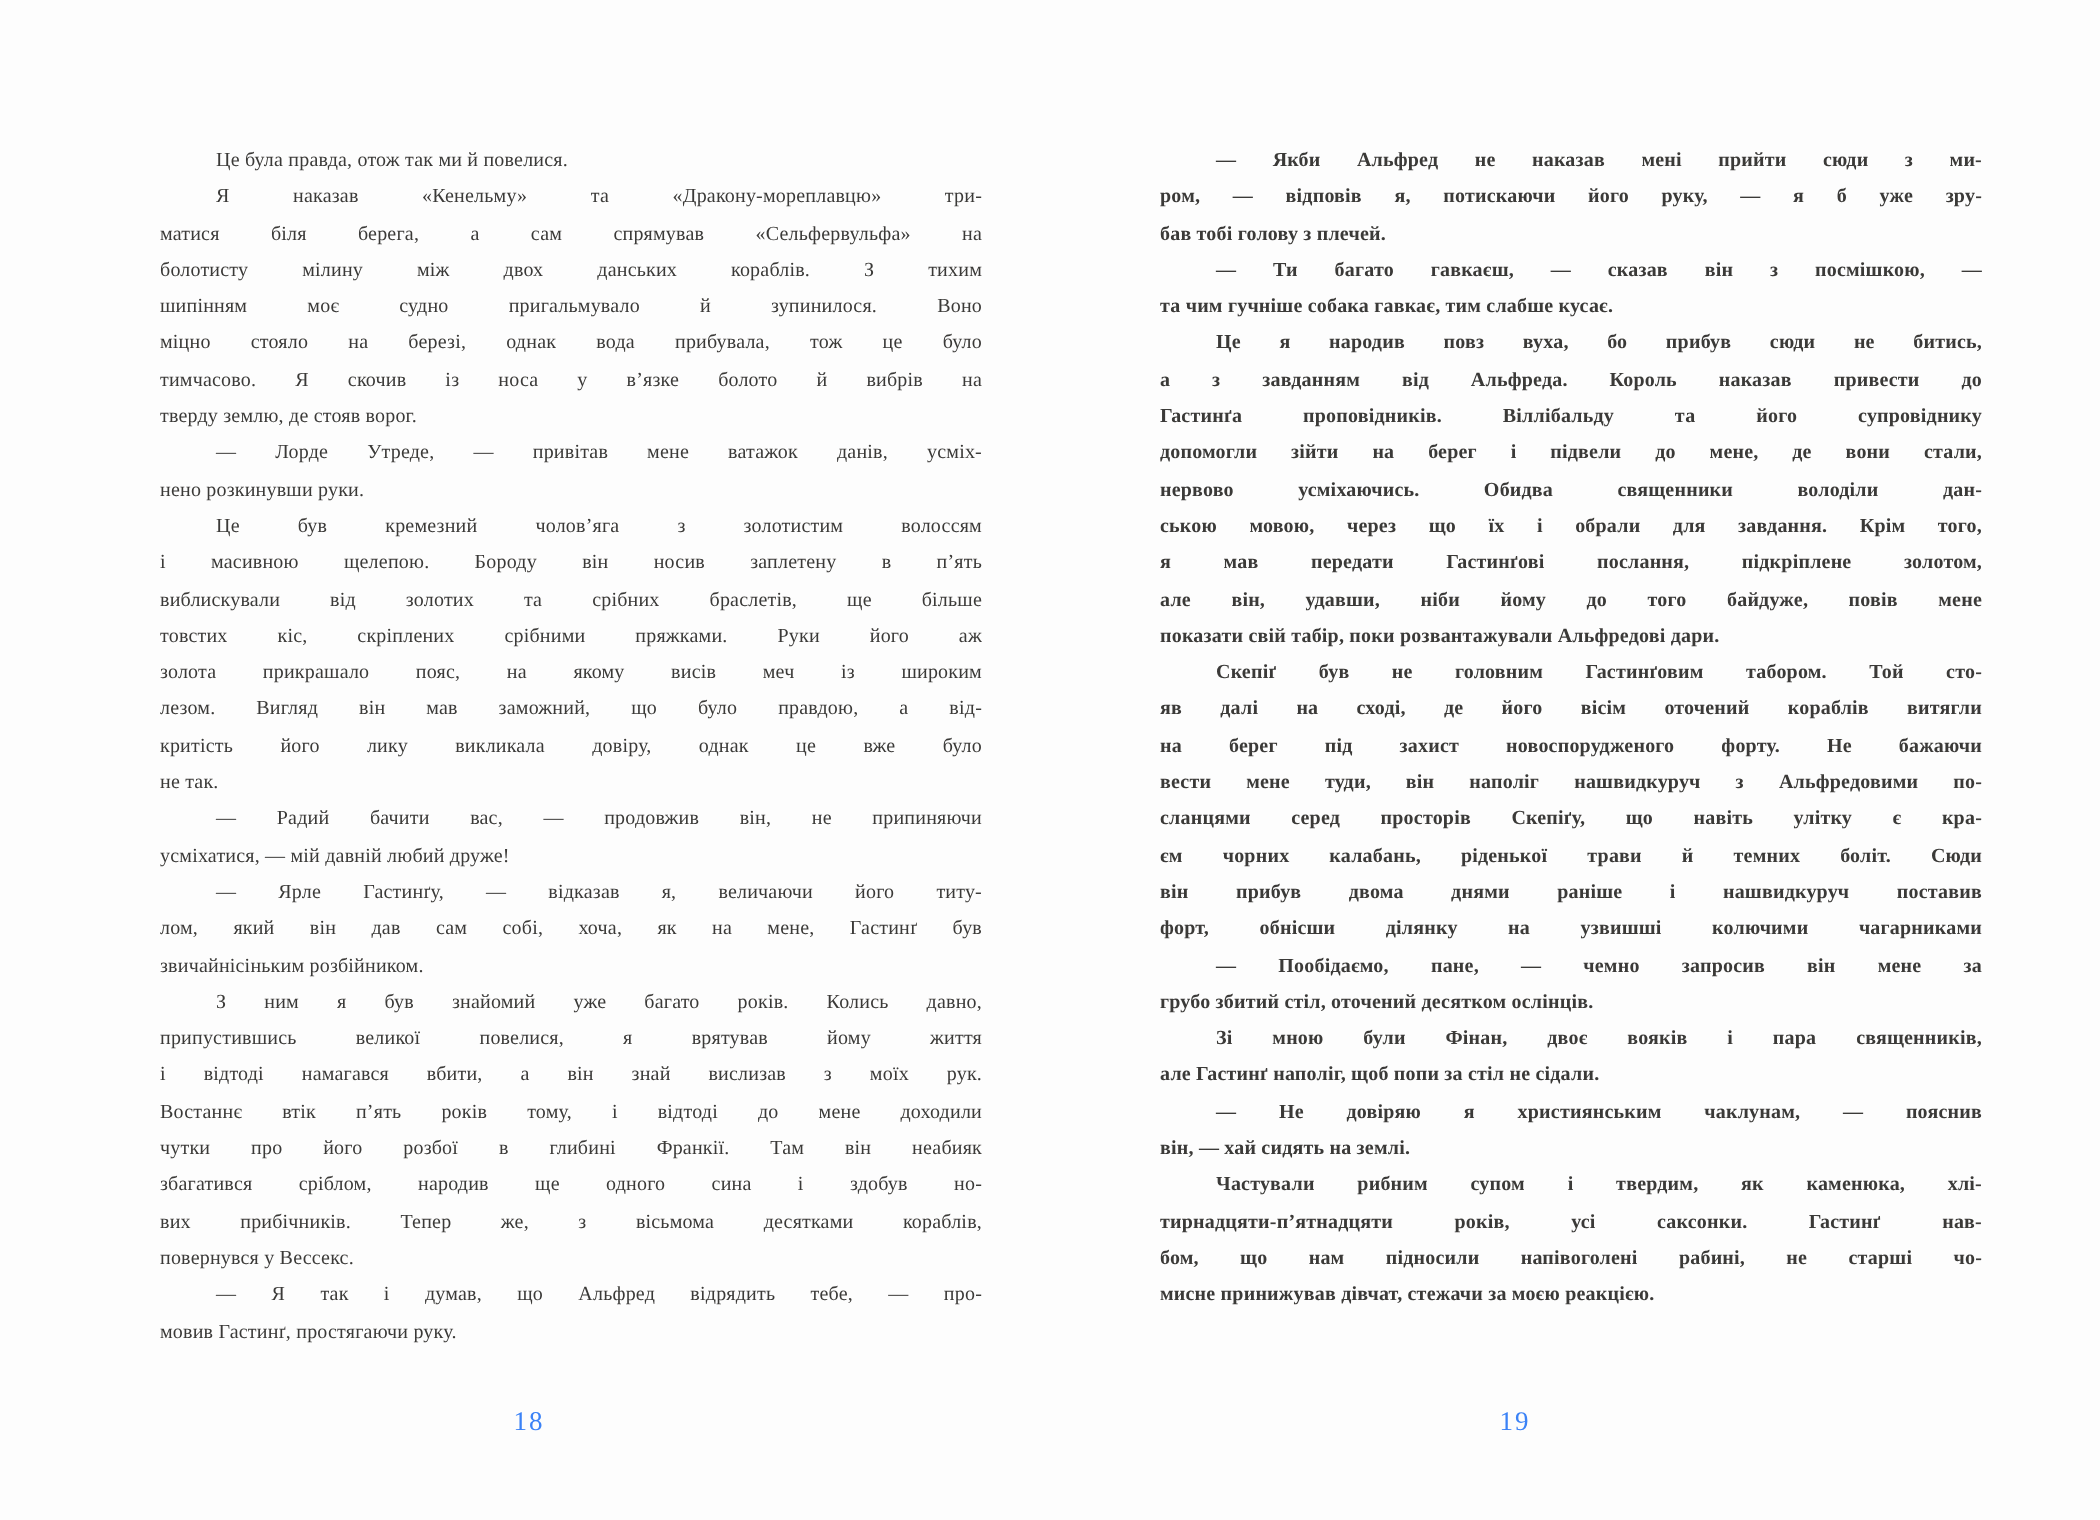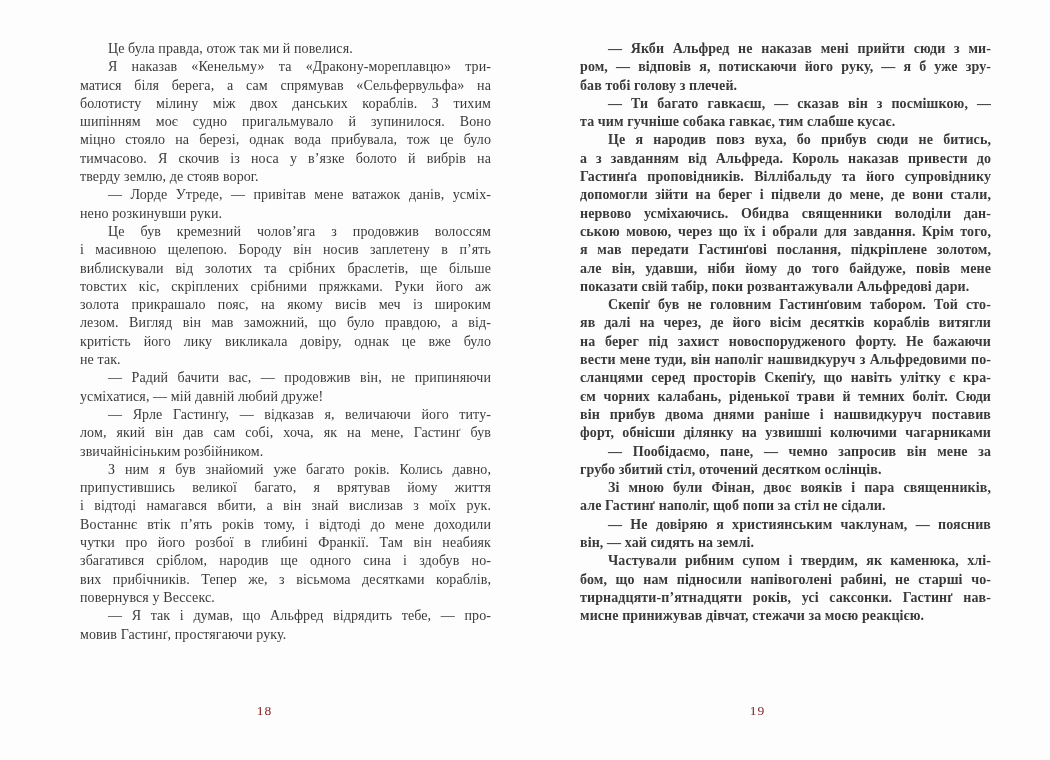--- a/index.html
+++ b/index.html
@@ -11,23 +11,23 @@
     position: relative;
     width: 1050px;
     height: 760px;
     background: #fdfdfd;
     font-family: "Liberation Serif", "DejaVu Serif", serif;
     color: #3b3a38;
     overflow: hidden;
   }
   .text-block {
     position: absolute;
-    top: 40px;
+    top: 72px;
     width: 411px;
-    font-size: 14px;
+    font-size: 10px;
     line-height: 18.3px;
     letter-spacing: 0.1px;
   }
   .text-block.left  { left: 80px; }
   .text-block.right { left: 580px; font-weight: bold; }
   .line {
     height: 18.3px;
     overflow: hidden;
     text-align: justify;
     text-align-last: justify;
@@ -39,56 +39,56 @@
   .line.indent {
     text-indent: 28px;
   }
   .page-number {
     position: absolute;
     top: 703px;
     width: 411px;
     text-align: center;
     font-size: 13.5px;
     letter-spacing: 1px;
-    color: #7f1d1d;
+    color: #3b82f6;
   }
   .page-number.left  { left: 59px; }
   .page-number.right { left: 552px; }
 </style>
 </head>
 <body>
 
 <div class="spread">
 
   <div class="text-block left">
       <div class="line indent end">Це була правда, отож так ми й повелися.</div>
       <div class="line indent">Я наказав «Кенельму» та «Дракону-мореплавцю» три-</div>
       <div class="line">матися біля берега, а сам спрямував «Сельфервульфа» на</div>
       <div class="line">болотисту мілину між двох данських кораблів. З тихим</div>
       <div class="line">шипінням моє судно пригальмувало й зупинилося. Воно</div>
       <div class="line">міцно стояло на березі, однак вода прибувала, тож це було</div>
       <div class="line">тимчасово. Я скочив із носа у в’язке болото й вибрів на</div>
       <div class="line end">тверду землю, де стояв ворог.</div>
       <div class="line indent">— Лорде Утреде, — привітав мене ватажок данів, усміх-</div>
       <div class="line end">нено розкинувши руки.</div>
-      <div class="line indent">Це був кремезний чолов’яга з продовжив волоссям</div>
+      <div class="line indent">Це був кремезний чолов’яга з золотистим волоссям</div>
       <div class="line">і масивною щелепою. Бороду він носив заплетену в п’ять</div>
       <div class="line">виблискували від золотих та срібних браслетів, ще більше</div>
       <div class="line">товстих кіс, скріплених срібними пряжками. Руки його аж</div>
       <div class="line">золота прикрашало пояс, на якому висів меч із широким</div>
       <div class="line">лезом. Вигляд він мав заможний, що було правдою, а від-</div>
       <div class="line">критість його лику викликала довіру, однак це вже було</div>
       <div class="line end">не так.</div>
       <div class="line indent">— Радий бачити вас, — продовжив він, не припиняючи</div>
       <div class="line end">усміхатися, — мій давній любий друже!</div>
       <div class="line indent">— Ярле Гастинґу, — відказав я, величаючи його титу-</div>
       <div class="line">лом, який він дав сам собі, хоча, як на мене, Гастинґ був</div>
       <div class="line end">звичайнісіньким розбійником.</div>
       <div class="line indent">З ним я був знайомий уже багато років. Колись давно,</div>
-      <div class="line">припустившись великої багато, я врятував йому життя</div>
+      <div class="line">припустившись великої повелися, я врятував йому життя</div>
       <div class="line">і відтоді намагався вбити, а він знай вислизав з моїх рук.</div>
       <div class="line">Востаннє втік п’ять років тому, і відтоді до мене доходили</div>
       <div class="line">чутки про його розбої в глибині Франкії. Там він неабияк</div>
       <div class="line">збагатився сріблом, народив ще одного сина і здобув но-</div>
       <div class="line">вих прибічників. Тепер же, з вісьмома десятками кораблів,</div>
       <div class="line end">повернувся у Вессекс.</div>
       <div class="line indent">— Я так і думав, що Альфред відрядить тебе, — про-</div>
       <div class="line end">мовив Гастинґ, простягаючи руку.</div>
     </div>
 
@@ -103,34 +103,34 @@
       <div class="line indent">Це я народив повз вуха, бо прибув сюди не битись,</div>
       <div class="line">а з завданням від Альфреда. Король наказав привести до</div>
       <div class="line">Гастинґа проповідників. Віллібальду та його супровіднику</div>
       <div class="line">допомогли зійти на берег і підвели до мене, де вони стали,</div>
       <div class="line">нервово усміхаючись. Обидва священники володіли дан-</div>
       <div class="line">ською мовою, через що їх і обрали для завдання. Крім того,</div>
       <div class="line">я мав передати Гастинґові послання, підкріплене золотом,</div>
       <div class="line">але він, удавши, ніби йому до того байдуже, повів мене</div>
       <div class="line end">показати свій табір, поки розвантажували Альфредові дари.</div>
       <div class="line indent">Скепіґ був не головним Гастинґовим табором. Той сто-</div>
-      <div class="line">яв далі на через, де його вісім десятків кораблів витягли</div>
+      <div class="line">яв далі на сході, де його вісім оточений кораблів витягли</div>
       <div class="line">на берег під захист новоспорудженого форту. Не бажаючи</div>
       <div class="line">вести мене туди, він наполіг нашвидкуруч з Альфредовими по-</div>
       <div class="line">сланцями серед просторів Скепіґу, що навіть улітку є кра-</div>
       <div class="line">єм чорних калабань, ріденької трави й темних боліт. Сюди</div>
       <div class="line">він прибув двома днями раніше і нашвидкуруч поставив</div>
       <div class="line">форт, обнісши ділянку на узвишші колючими чагарниками</div>
       <div class="line indent">— Пообідаємо, пане, — чемно запросив він мене за</div>
       <div class="line end">грубо збитий стіл, оточений десятком ослінців.</div>
       <div class="line indent">Зі мною були Фінан, двоє вояків і пара священників,</div>
       <div class="line end">але Гастинґ наполіг, щоб попи за стіл не сідали.</div>
       <div class="line indent">— Не довіряю я християнським чаклунам, — пояснив</div>
       <div class="line end">він, — хай сидять на землі.</div>
       <div class="line indent">Частували рибним супом і твердим, як каменюка, хлі-</div>
+      <div class="line">тирнадцяти-п’ятнадцяти років, усі саксонки. Гастинґ нав-</div>
       <div class="line">бом, що нам підносили напівоголені рабині, не старші чо-</div>
-      <div class="line">тирнадцяти-п’ятнадцяти років, усі саксонки. Гастинґ нав-</div>
       <div class="line end">мисне принижував дівчат, стежачи за моєю реакцією.</div>
     </div>
 
   <div class="page-number right">19</div>
 
 </div>
 
 </body></html>

